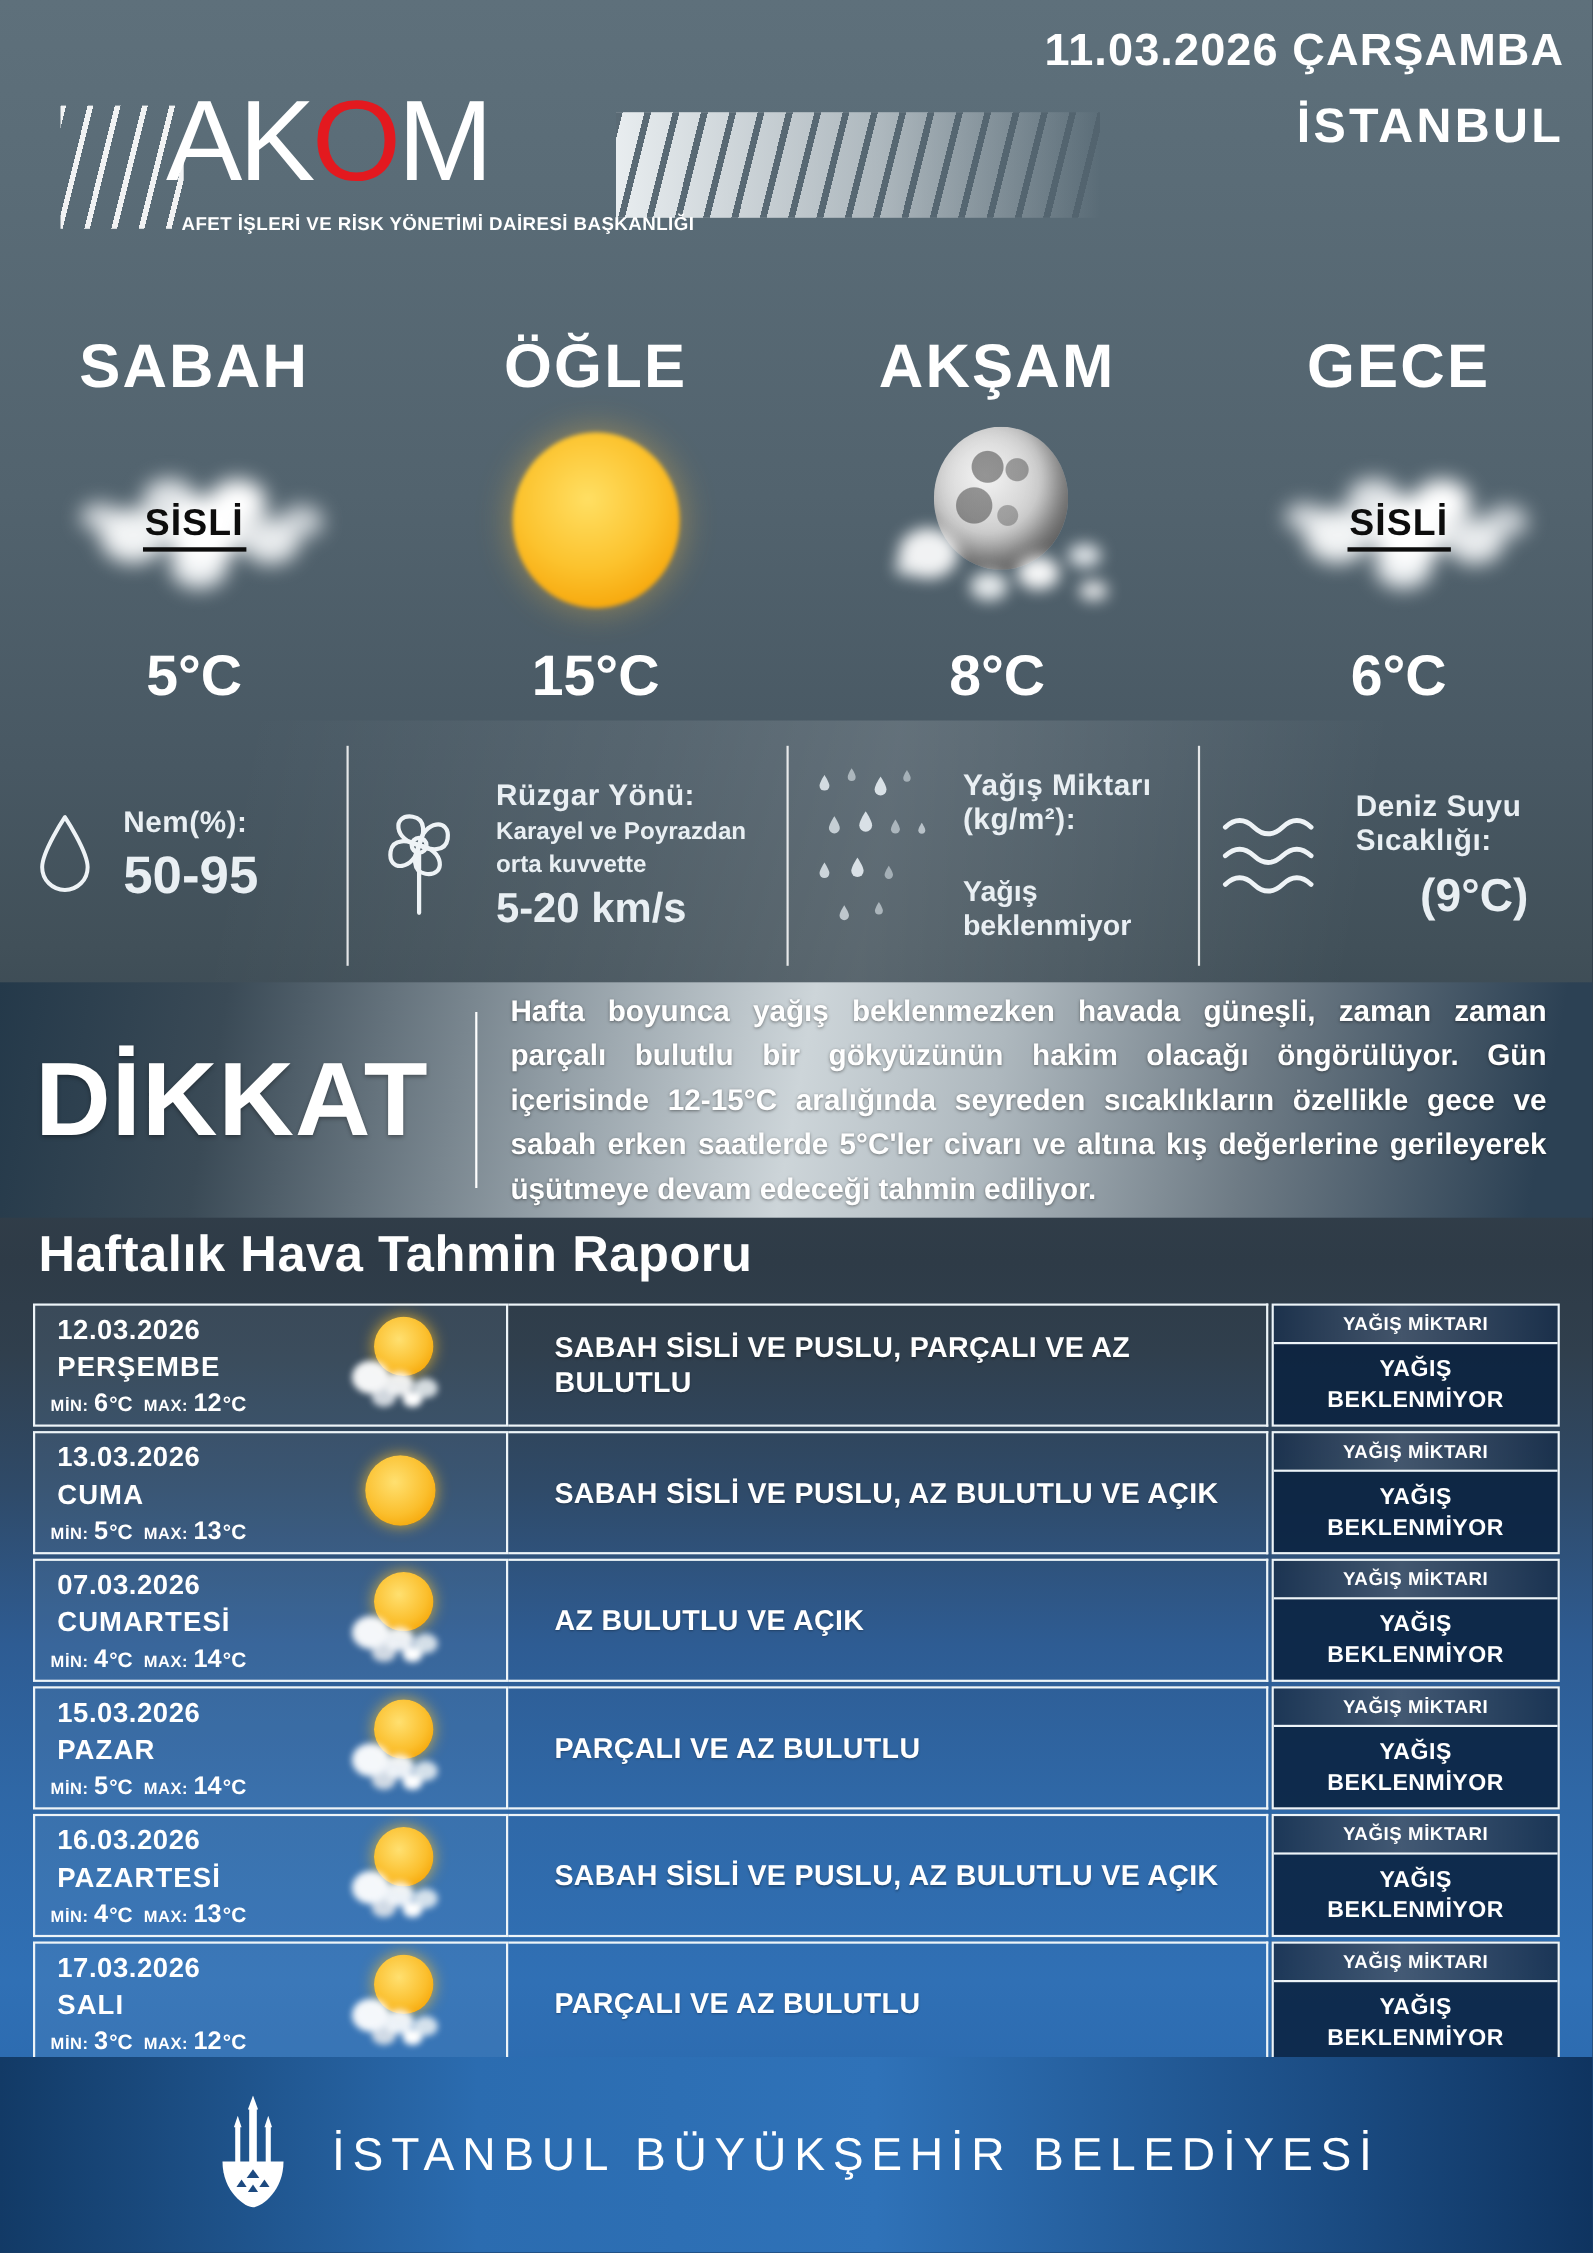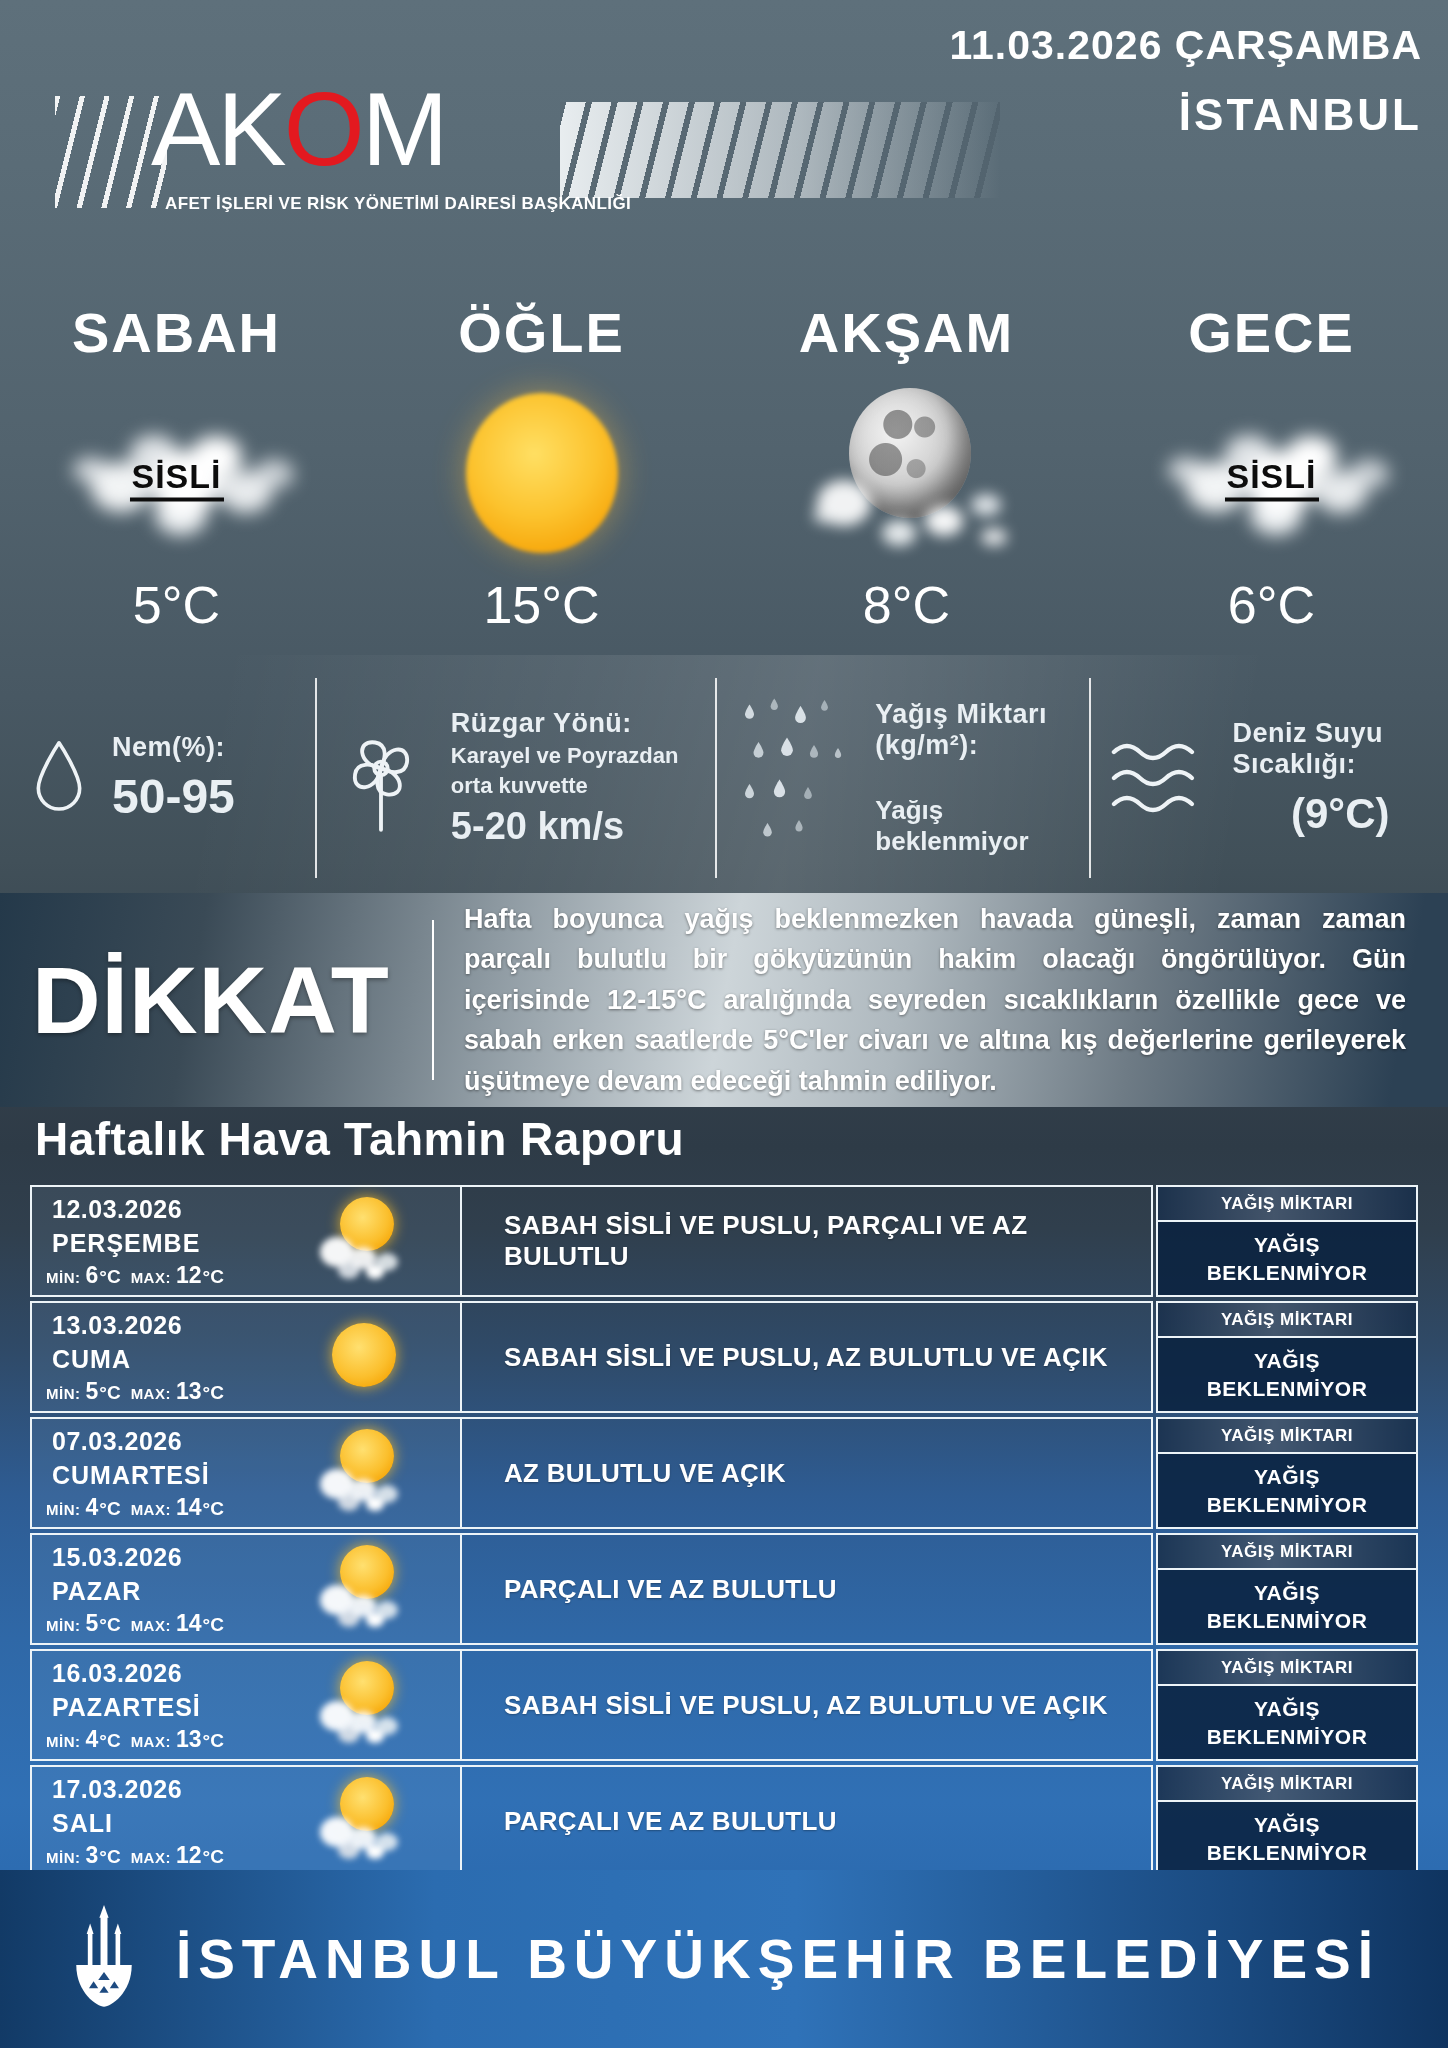--- a/index.html
+++ b/index.html
@@ -23,21 +23,21 @@
       linear-gradient(90deg,rgba(240,244,246,.95) 0%,rgba(240,244,246,.55) 55%,rgba(240,244,246,0) 100%);}
   .logo-title{position:absolute;left:96px;top:-14px;font-size:104px;font-weight:400;letter-spacing:-3px;line-height:1.25;}
   .logo-title .red-o{color:#e3191f;}
   .logo-sub{position:absolute;left:110px;top:116px;width:430px;text-align:center;
     font-size:17px;font-weight:bold;letter-spacing:.4px;white-space:nowrap;}
   
   .periods{position:absolute;top:300px;left:0;right:0;height:360px;display:flex;gap:12px;}
   .period{flex:1;display:flex;flex-direction:column;align-items:center;}
   .period-label{font-size:56px;font-weight:bold;letter-spacing:2px;}
   .period-iconbox{height:200px;display:flex;align-items:center;justify-content:center;margin-top:8px;}
-  .period-temp{font-size:52px;font-weight:normal;margin-top:2px;}
+  .period-temp{font-size:52px;font-weight:bold;margin-top:12px;}
   .fogwrap{position:relative;width:230px;height:155px;}
   .fogpuffs{position:absolute;left:88px;top:55px;width:72px;height:62px;border-radius:50%;background:#fff;
     box-shadow:-65px 5px 0 -6px #f2f4f5,60px 10px 0 -10px #e8ebed,-32px -28px 0 -12px #dfe3e6,
       30px -25px 0 -10px #fff,-5px 32px 0 -10px #eef1f3,-95px -12px 0 -18px rgba(240,243,245,.8),
       88px -8px 0 -16px rgba(240,243,245,.75);
     filter:blur(9px);}
   .fogbadge{position:absolute;left:50%;top:54%;transform:translate(-50%,-50%);
     font-size:34px;font-weight:bold;color:#0d0d0d;border-bottom:4px solid #0d0d0d;
     letter-spacing:1px;padding:0 2px 2px;}
   .bigsun{width:152px;height:160px;border-radius:50%;
@@ -109,21 +109,21 @@
   .w-right{flex:0 0 262px;margin-left:3px;border:2px solid #edf4f8;box-sizing:border-box;
     display:flex;flex-direction:column;background:rgba(10,34,64,.88);}
   .w-precip-hdr{flex:0 0 33px;border-bottom:2px solid #edf4f8;display:flex;align-items:center;justify-content:center;
     font-size:17px;font-weight:bold;letter-spacing:.5px;
     background:linear-gradient(90deg,rgba(255,255,255,.06),rgba(255,255,255,.22) 45%,rgba(255,255,255,.05));}
   .w-precip-val{flex:1;display:flex;align-items:center;justify-content:center;text-align:center;
     font-size:21px;font-weight:bold;line-height:1.3;letter-spacing:.5px;padding:0 28px;}
   
   .footer{position:absolute;left:0;right:0;bottom:0;height:178px;display:flex;align-items:center;justify-content:center;gap:36px;
     background:linear-gradient(90deg,#123a66 0%,#2b6cb0 30%,#2f72b8 55%,#1a4a80 85%,#0f3460 100%);}
-  .footer-text{font-size:55px;font-weight:bold;letter-spacing:7px;white-space:nowrap;}
+  .footer-text{font-size:42px;font-weight:normal;letter-spacing:7px;white-space:nowrap;}
   svg .stroke{stroke:#eef3f6;fill:none;stroke-linecap:round;stroke-linejoin:round;}
 </style>
 </head>
 <body>
 
 <div class="page">
 
   <div class="hdr-date">11.03.2026 ÇARŞAMBA</div>
   <div class="hdr-city">İSTANBUL</div>
 

